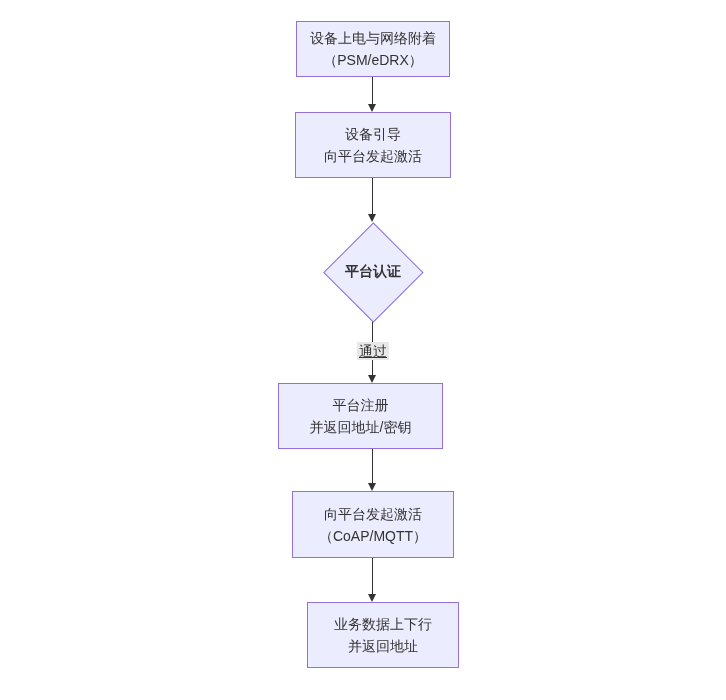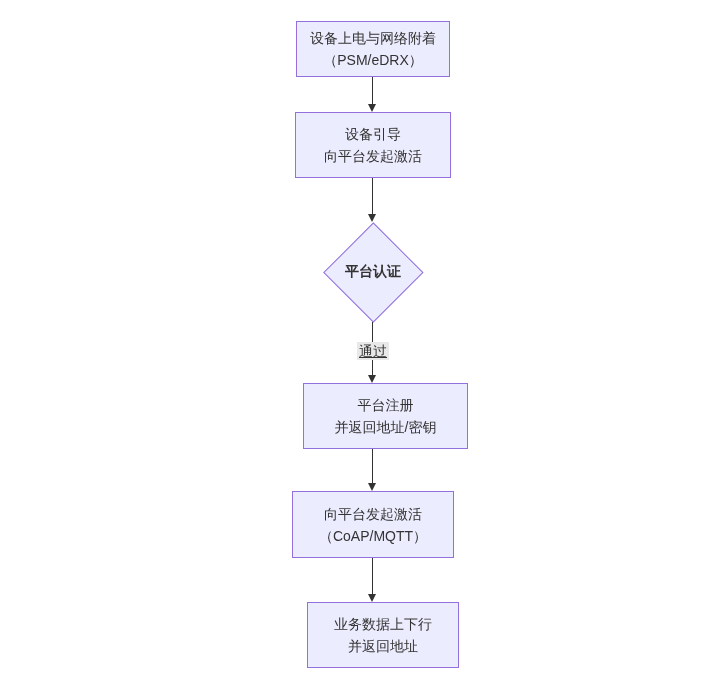--- a/index.html
+++ b/index.html
@@ -108,21 +108,21 @@
 
   <div class="diamond-wrap">
     <div class="diamond-shape"></div>
     <div class="diamond-label">平台认证</div>
   </div>
 
   <div class="shaft" style="top:322px;height:54px"></div>
   <div class="edge-label">通过</div>
   <div class="arrowhead" style="top:375px"></div>
 
-  <div class="node" style="left:303px;top:383px;width:165px;height:66px">
+  <div class="node" style="left:278px;top:383px;width:165px;height:66px">
     <div>平台注册</div>
     <div>并返回地址/密钥</div>
   </div>
 
   <div class="shaft" style="top:449px;height:35px"></div>
   <div class="arrowhead" style="top:483px"></div>
 
   <div class="node" style="left:292px;top:491px;width:162px;height:67px">
     <div>向平台发起激活</div>
     <div>（CoAP/MQTT）</div>

